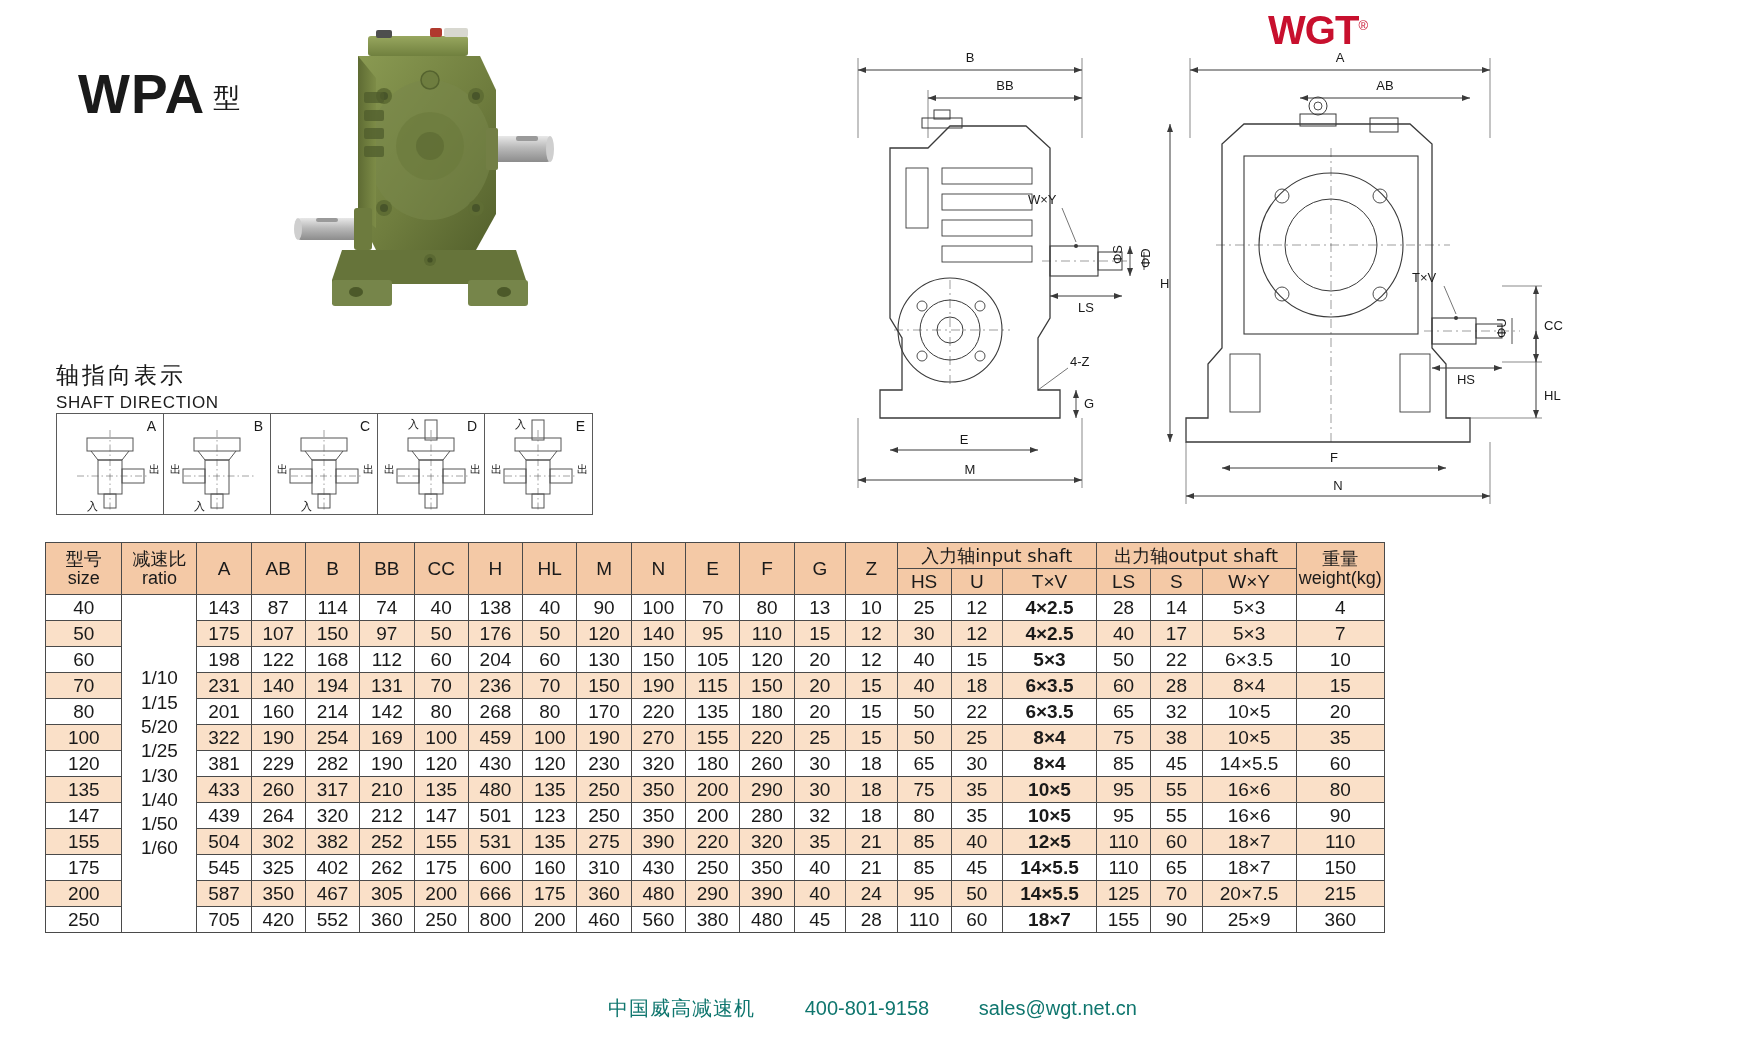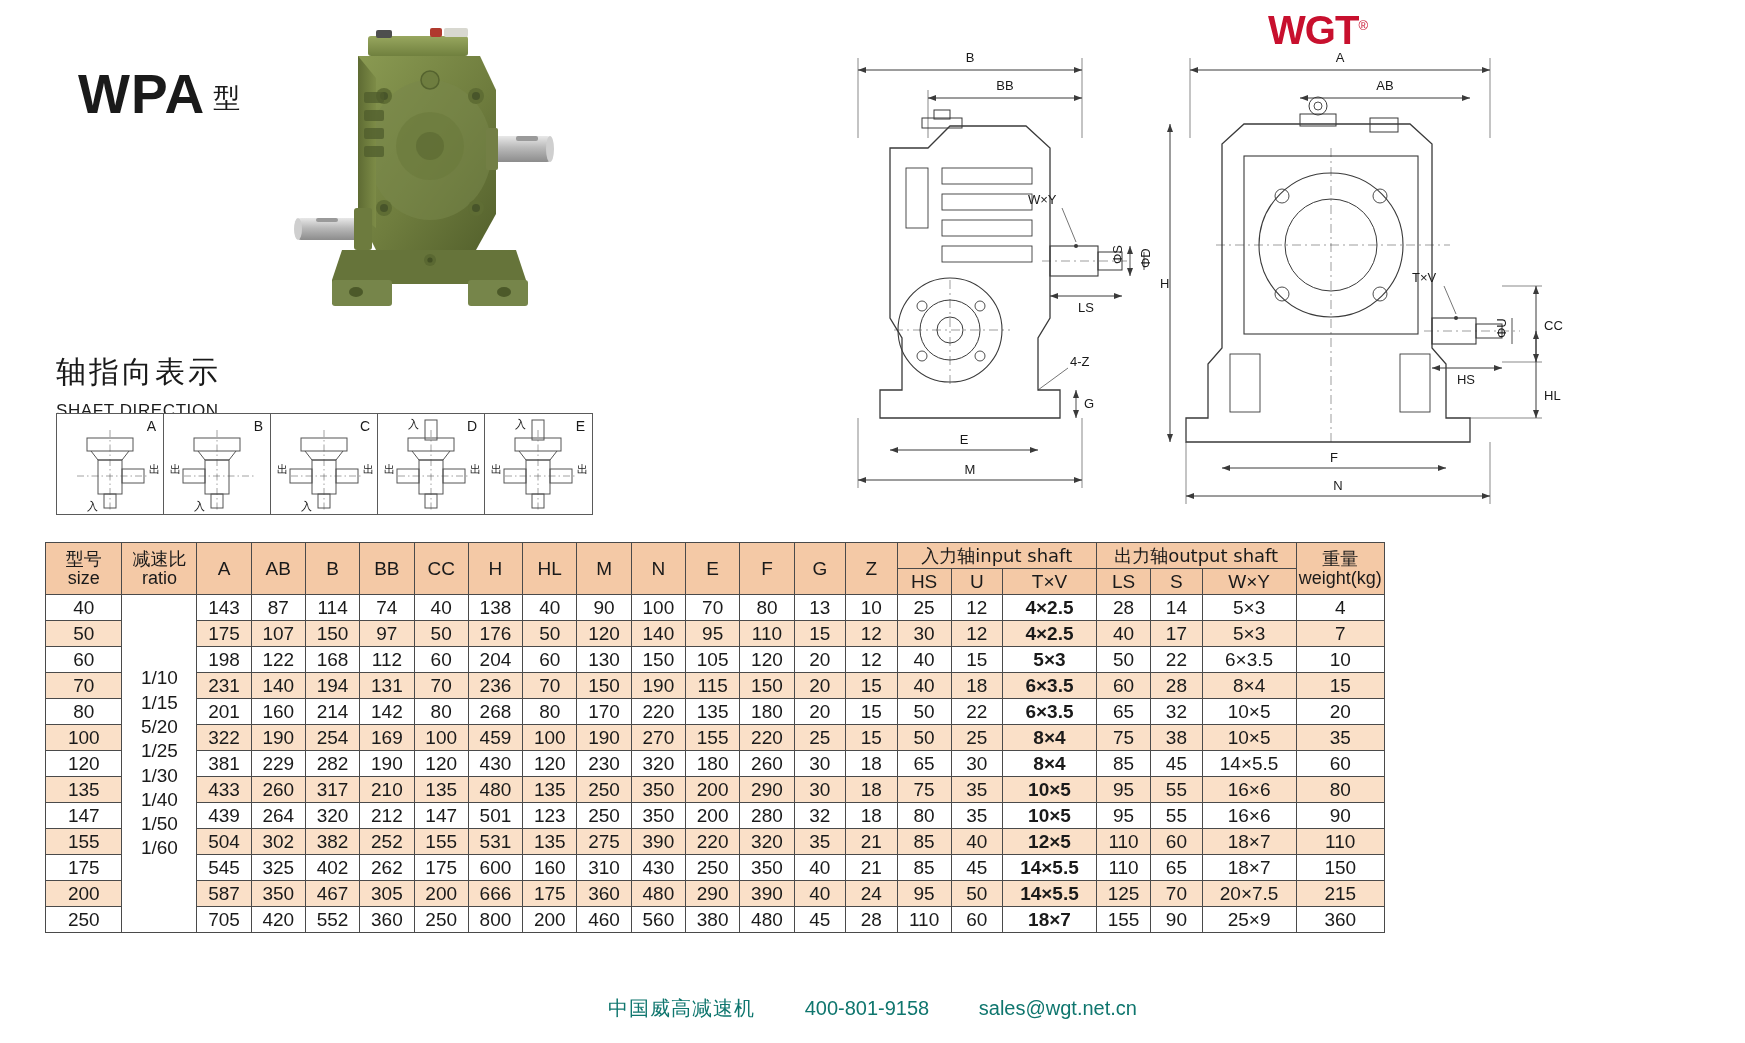--- a/index.html
+++ b/index.html
@@ -34,23 +34,23 @@
   .title-sub {
     font-size: 27px; color: #1a1a1a; display: inline-block;
     margin-left: 8px; vertical-align: 6px;
   }
 
   
   .photo { position: absolute; left: 280px; top: 18px; width: 310px; height: 310px; }
 
   
   .sd-title { position: absolute; left: 56px; top: 352px; }
-  .sd-cn { font-size: 30px; color: #1a1a1a; letter-spacing: 3px;
-           font-family: Liberation Serif, serif; }
-  .sd-en { font-size: 17px; color: #1a1a1a; letter-spacing: 0.6px; margin-top: 8px; }
+  .sd-cn { font-size: 23px; color: #1a1a1a; letter-spacing: 3px;
+           font-family: Liberation Serif, serif; margin-top: 8px; }
+  .sd-en { font-size: 17px; color: #1a1a1a; letter-spacing: 0.6px; margin-top: 2px; }
 
   .sd-row {
     position: absolute; left: 56px; top: 413px;
     display: flex; border: 1.5px solid #5a5a5a; background: #fff;
   }
   .sd-cell {
     width: 107px; height: 100px; position: relative;
     border-right: 1.5px solid #5a5a5a;
   }
   .sd-cell:last-child { border-right: none; }

